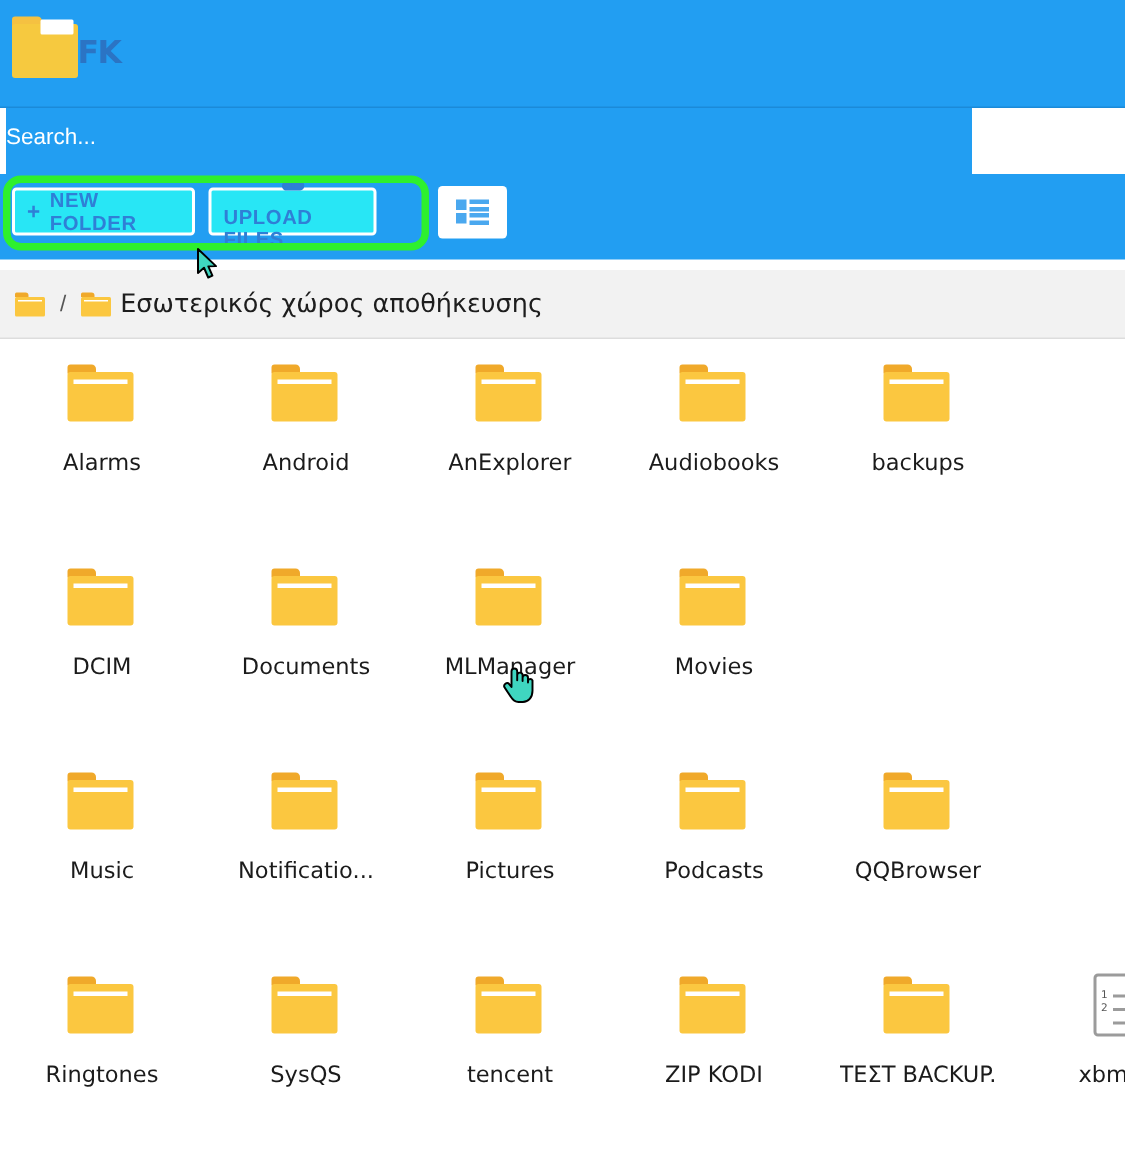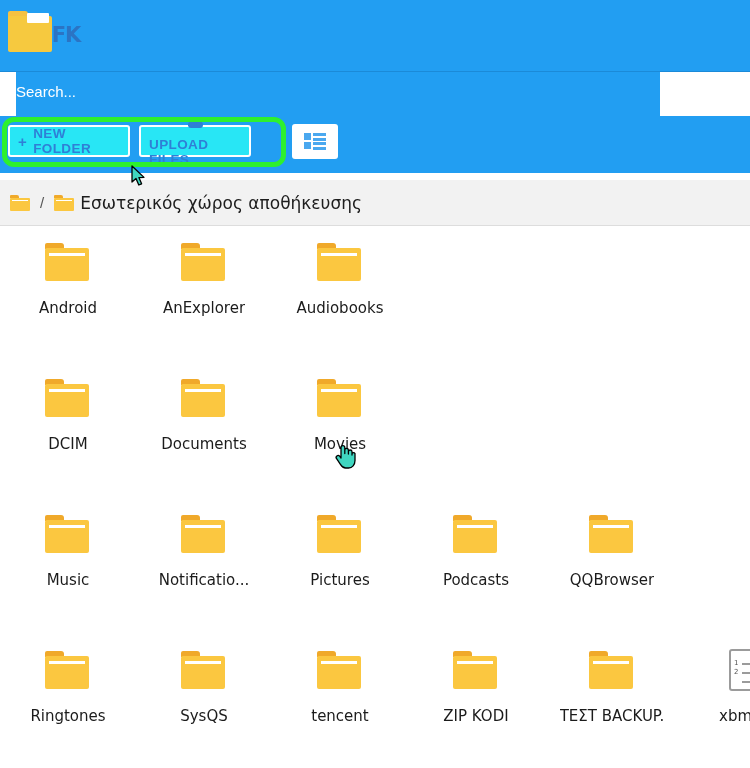--- a/index.html
+++ b/index.html
@@ -65,21 +65,21 @@
   .header-divider {
     position: absolute;
     left: 0; top: 71px;
     width: 750px; height: 1px;
     background: #1b8ad8;
   }
 
   
   .search-bar {
     position: absolute;
-    left: 16px; top: 72px;
+    left: 4px; top: 72px;
     width: 644px; height: 44px;
     background: #229ef2;
   }
   .search-input {
     position: absolute;
     left: 0; top: 11px;
     border: none;
     background: transparent;
     outline: none;
     color: #ffffff;
@@ -368,20 +368,30 @@
 <div class="grid" id="file-grid">
     <div class="grid-row" style="top: 0px;">
       <div class="cell">
         <div class="icon-box">
           <span class="folder">
             <span class="f-tab"></span>
             <span class="f-body"></span>
             <span class="f-line"></span>
           </span>
         </div>
+        <div class="cell-label">Alarms</div>
+      </div>
+      <div class="cell">
+        <div class="icon-box">
+          <span class="folder">
+            <span class="f-tab"></span>
+            <span class="f-body"></span>
+            <span class="f-line"></span>
+          </span>
+        </div>
         <div class="cell-label">Android</div>
       </div>
       <div class="cell">
         <div class="icon-box">
           <span class="folder">
             <span class="f-tab"></span>
             <span class="f-body"></span>
             <span class="f-line"></span>
           </span>
         </div>
@@ -389,20 +399,30 @@
       </div>
       <div class="cell">
         <div class="icon-box">
           <span class="folder">
             <span class="f-tab"></span>
             <span class="f-body"></span>
             <span class="f-line"></span>
           </span>
         </div>
         <div class="cell-label">Audiobooks</div>
+      </div>
+      <div class="cell">
+        <div class="icon-box">
+          <span class="folder">
+            <span class="f-tab"></span>
+            <span class="f-body"></span>
+            <span class="f-line"></span>
+          </span>
+        </div>
+        <div class="cell-label">backups</div>
       </div>
     </div>
     <div class="grid-row" style="top: 136px;">
       <div class="cell">
         <div class="icon-box">
           <span class="folder">
             <span class="f-tab"></span>
             <span class="f-body"></span>
             <span class="f-line"></span>
           </span>
@@ -411,20 +431,30 @@
       </div>
       <div class="cell">
         <div class="icon-box">
           <span class="folder">
             <span class="f-tab"></span>
             <span class="f-body"></span>
             <span class="f-line"></span>
           </span>
         </div>
         <div class="cell-label">Documents</div>
+      </div>
+      <div class="cell">
+        <div class="icon-box">
+          <span class="folder">
+            <span class="f-tab"></span>
+            <span class="f-body"></span>
+            <span class="f-line"></span>
+          </span>
+        </div>
+        <div class="cell-label">MLManager</div>
       </div>
       <div class="cell">
         <div class="icon-box">
           <span class="folder">
             <span class="f-tab"></span>
             <span class="f-body"></span>
             <span class="f-line"></span>
           </span>
         </div>
         <div class="cell-label">Movies</div>

